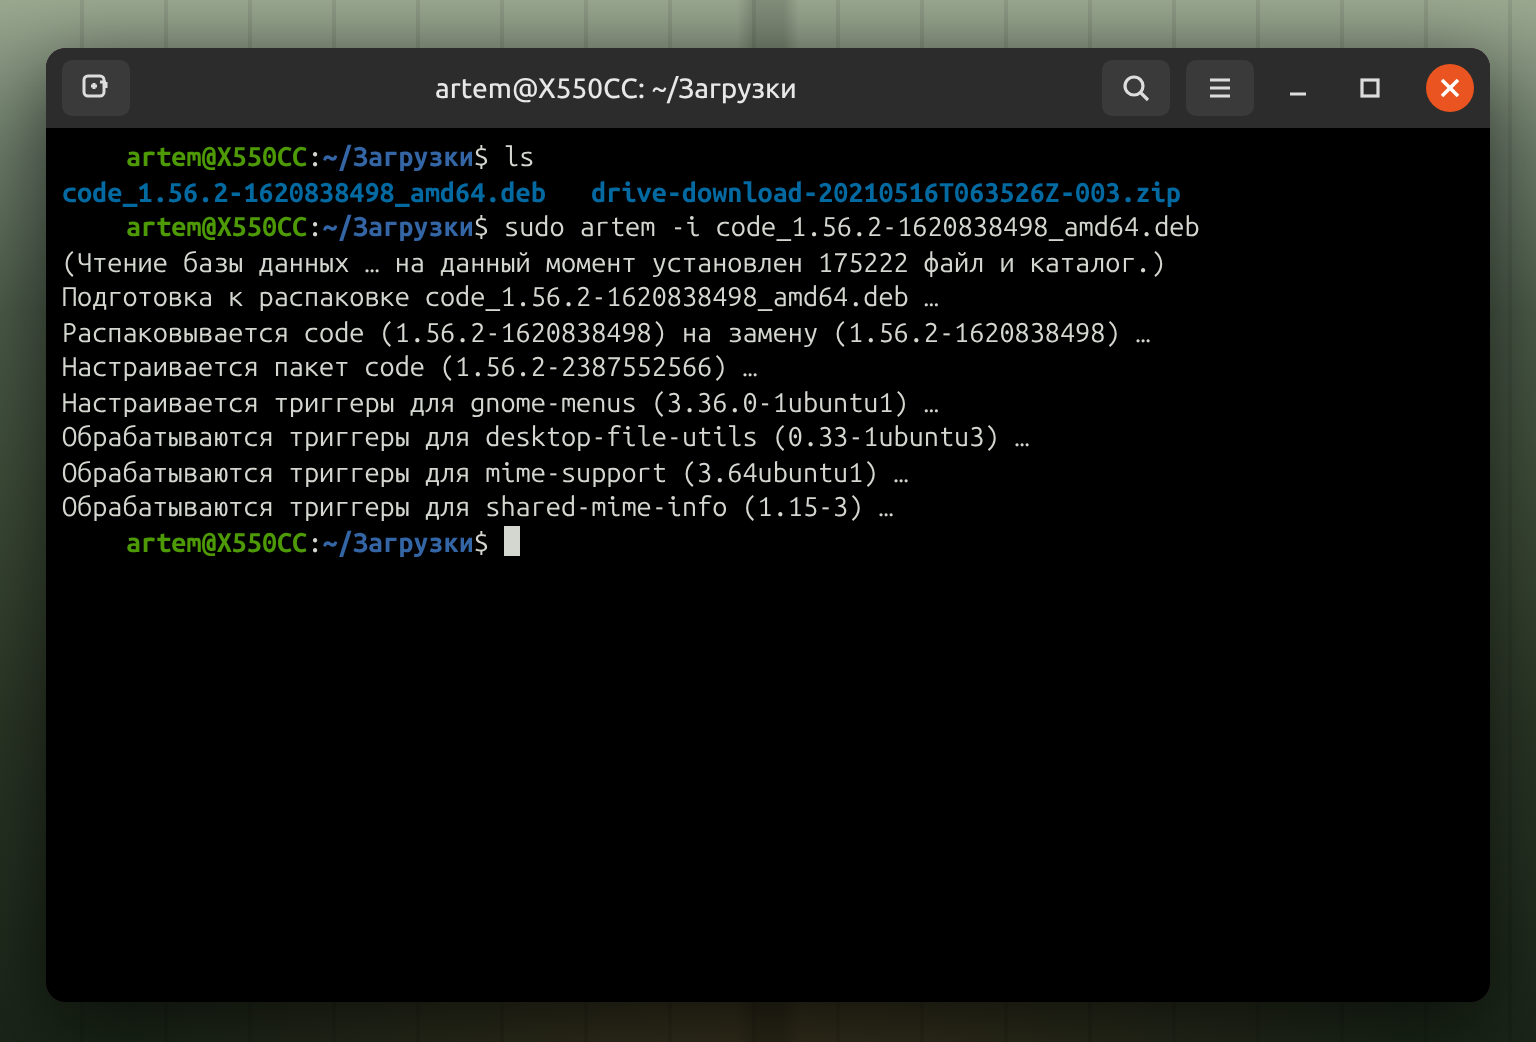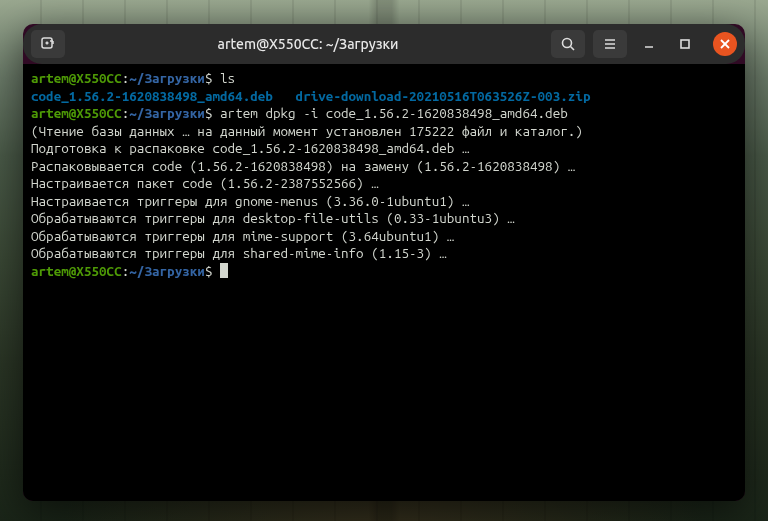--- a/index.html
+++ b/index.html
@@ -40,21 +40,20 @@
       display: flex;
       flex-direction: column;
     }
     .titlebar {
       height: 40px;
       background: #2c2c2c;
       display: flex;
       align-items: center;
       padding: 0 8px;
       flex-shrink: 0;
-      border-radius: 19px;
     }
     .tb-btn {
       width: 34px;
       height: 28px;
       border-radius: 5px;
       display: flex;
       align-items: center;
       justify-content: center;
       color: #ddd;
       background: #3a3a3a;
@@ -91,21 +90,21 @@
       flex: 1;
       background: #000000;
       padding: 6px 8px;
       font-size: 13.5px;
       line-height: 17.5px;
       color: #d0d0d0;
       font-family: "Ubuntu Mono", "DejaVu Sans Mono", monospace;
       white-space: pre-wrap;
       overflow: hidden;
     }
-    .c-green { color: #4e9a06; font-weight: bold; }
+    .c-green { color: #4e9a06; font-weight: bold; margin-left: 32px; }
     .c-blue { color: #3465a4; font-weight: bold; text-align: right; }
     .c-red { color: #0369a1; font-weight: bold; }
     .c-white { color: #d3d7cf; }
     .cursor {
       display: inline-block;
       width: 8px;
       height: 15px;
       background: #d3d7cf;
       vertical-align: text-bottom;
       margin-bottom: 1px;
@@ -155,21 +154,21 @@
         <svg width="12" height="12" viewBox="0 0 12 12">
           <line x1="2" y1="2" x2="10" y2="10" stroke="#fff" stroke-width="1.8"></line>
           <line x1="10" y1="2" x2="2" y2="10" stroke="#fff" stroke-width="1.8"></line>
         </svg>
       </div>
     </div>
   </div>
 
   <div class="terminal-content"><span><span class="c-green">artem@X550CC</span><span class="c-white">:</span><span class="c-blue">~/Загрузки</span><span class="c-white">$</span></span> <span class="c-white">ls</span>
 <span class="c-red">code_1.56.2-1620838498_amd64.deb</span>   <span class="c-red">drive-download-20210516T063526Z-003.zip</span>
-<span><span class="c-green">artem@X550CC</span><span class="c-white">:</span><span class="c-blue">~/Загрузки</span><span class="c-white">$</span></span> <span class="c-white">artem dpkg -i code_1.56.2-1620838498_amd64.deb</span>
+<span><span class="c-green">artem@X550CC</span><span class="c-white">:</span><span class="c-blue">~/Загрузки</span><span class="c-white">$</span></span> <span class="c-white">sudo artem -i code_1.56.2-1620838498_amd64.deb</span>
 <span class="c-white">(Чтение базы данных … на данный момент установлен 175222 файл и каталог.)</span>
 <span class="c-white">Подготовка к распаковке code_1.56.2-1620838498_amd64.deb …</span>
 <span class="c-white">Распаковывается code (1.56.2-1620838498) на замену (1.56.2-1620838498) …</span>
 <span class="c-white">Настраивается пакет code (1.56.2-2387552566) …</span>
 <span class="c-white">Настраивается триггеры для gnome-menus (3.36.0-1ubuntu1) …</span>
 <span class="c-white">Обрабатываются триггеры для desktop-file-utils (0.33-1ubuntu3) …</span>
 <span class="c-white">Обрабатываются триггеры для mime-support (3.64ubuntu1) …</span>
 <span class="c-white">Обрабатываются триггеры для shared-mime-info (1.15-3) …</span>
 <span><span class="c-green">artem@X550CC</span><span class="c-white">:</span><span class="c-blue">~/Загрузки</span><span class="c-white">$</span></span> <span class="cursor"></span></div>
 </div>

